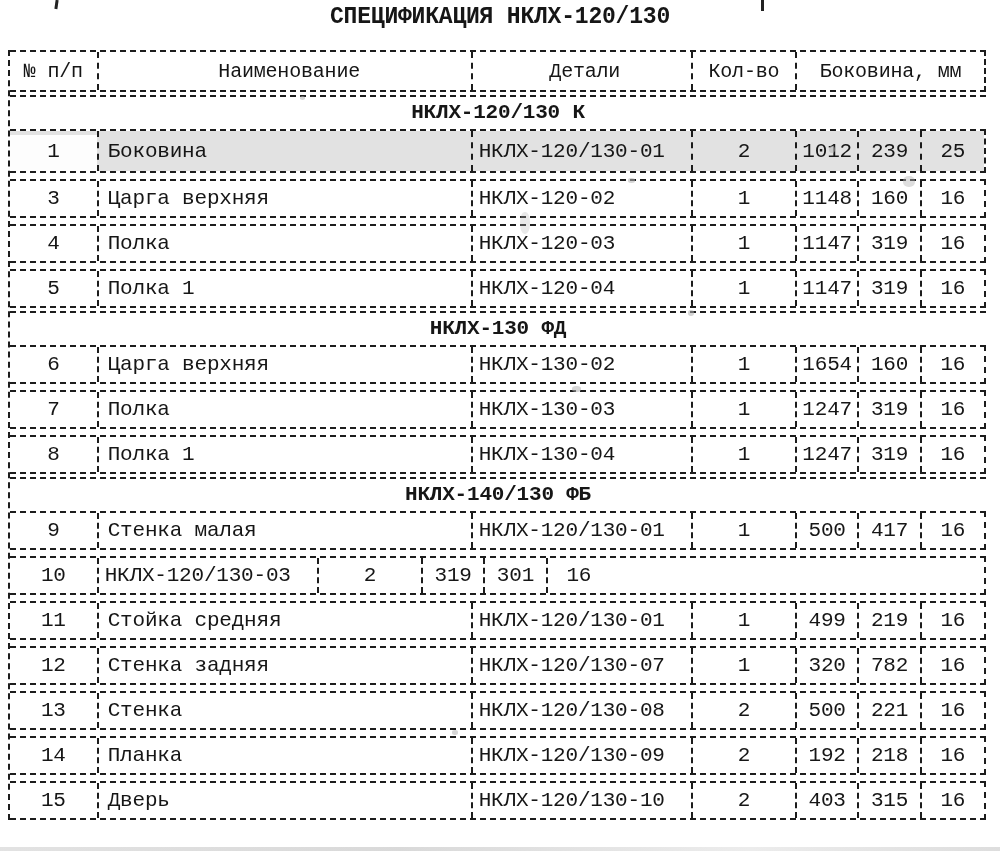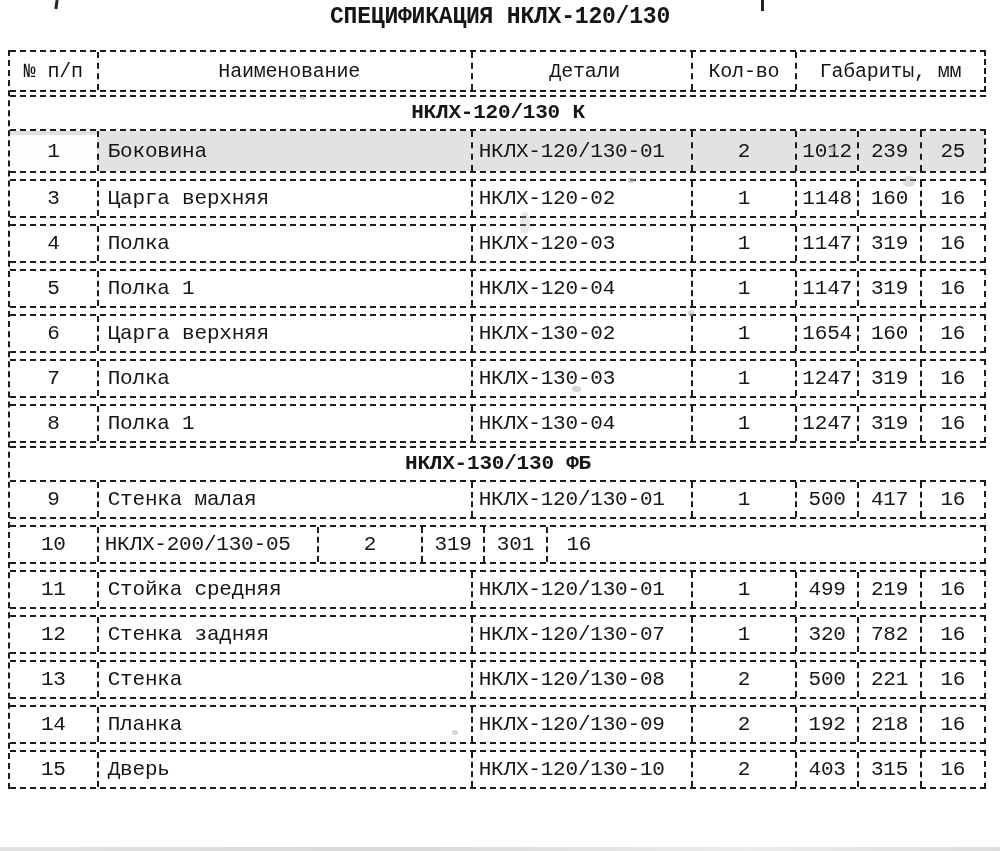--- a/index.html
+++ b/index.html
@@ -95,21 +95,21 @@
   <div class="tick tick-2"></div>
 
   <div class="title">СПЕЦИФИКАЦИЯ НКЛХ-120/130</div>
 
   <div class="spec-table">
     <div class="hrow">
       <div class="cell c-num">№ п/п</div>
       <div class="cell c-name">Наименование</div>
       <div class="cell c-detail">Детали</div>
       <div class="cell c-qty">Кол-во</div>
-      <div class="cell c-gab">Габариты, мм</div>
+      <div class="cell c-gab">Боковина, мм</div>
     </div>
 
   <div class="band">НКЛХ-120/130 К</div>
       <div class="row hl">
         <div class="cell c-num">1</div>
         <div class="cell c-name">Боковина</div>
         <div class="cell c-detail">НКЛХ-120/130-01</div>
         <div class="cell c-qty">2</div>
         <div class="cell c-dim">1012</div>
         <div class="cell c-dim">239</div>
@@ -135,20 +135,21 @@
       </div>
       <div class="row">
         <div class="cell c-num">5</div>
         <div class="cell c-name">Полка 1</div>
         <div class="cell c-detail">НКЛХ-120-04</div>
         <div class="cell c-qty">1</div>
         <div class="cell c-dim">1147</div>
         <div class="cell c-dim">319</div>
         <div class="cell c-dim3">16</div>
       </div>
+      <div class="band">НКЛХ-130 ФД</div>
       <div class="row">
         <div class="cell c-num">6</div>
         <div class="cell c-name">Царга верхняя</div>
         <div class="cell c-detail">НКЛХ-130-02</div>
         <div class="cell c-qty">1</div>
         <div class="cell c-dim">1654</div>
         <div class="cell c-dim">160</div>
         <div class="cell c-dim3">16</div>
       </div>
       <div class="row">
@@ -162,33 +163,33 @@
       </div>
       <div class="row">
         <div class="cell c-num">8</div>
         <div class="cell c-name">Полка 1</div>
         <div class="cell c-detail">НКЛХ-130-04</div>
         <div class="cell c-qty">1</div>
         <div class="cell c-dim">1247</div>
         <div class="cell c-dim">319</div>
         <div class="cell c-dim3">16</div>
       </div>
-      <div class="band">НКЛХ-130/130 ФБ</div>
+      <div class="band">НКЛХ-140/130 ФБ</div>
       <div class="row">
         <div class="cell c-num">9</div>
         <div class="cell c-name">Стенка малая</div>
         <div class="cell c-detail">НКЛХ-120/130-01</div>
         <div class="cell c-qty">1</div>
         <div class="cell c-dim">500</div>
         <div class="cell c-dim">417</div>
         <div class="cell c-dim3">16</div>
       </div>
       <div class="row">
         <div class="cell c-num">10</div>
-        <div class="cell c-detail">НКЛХ-200/130-05</div>
+        <div class="cell c-detail">НКЛХ-120/130-03</div>
         <div class="cell c-qty">2</div>
         <div class="cell c-dim">319</div>
         <div class="cell c-dim">301</div>
         <div class="cell c-dim3">16</div>
       </div>
       <div class="row">
         <div class="cell c-num">11</div>
         <div class="cell c-name">Стойка средняя</div>
         <div class="cell c-detail">НКЛХ-120/130-01</div>
         <div class="cell c-qty">1</div>

